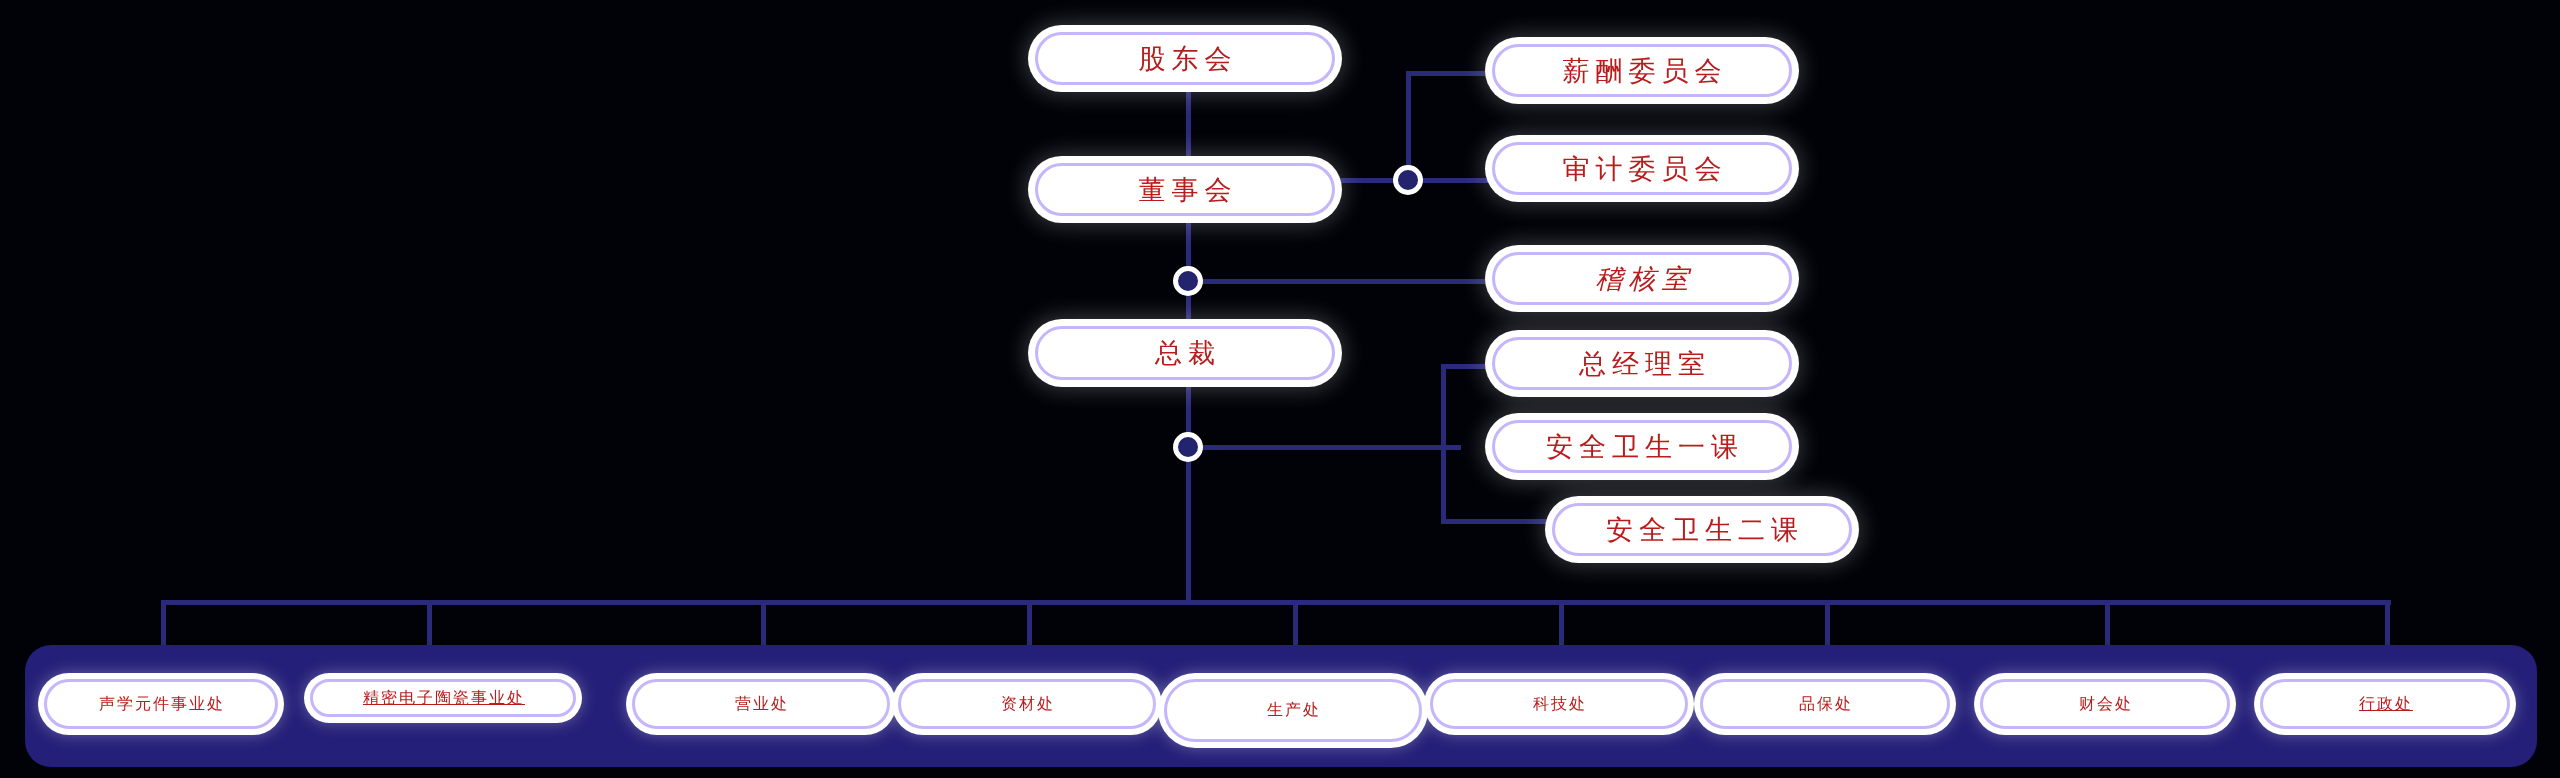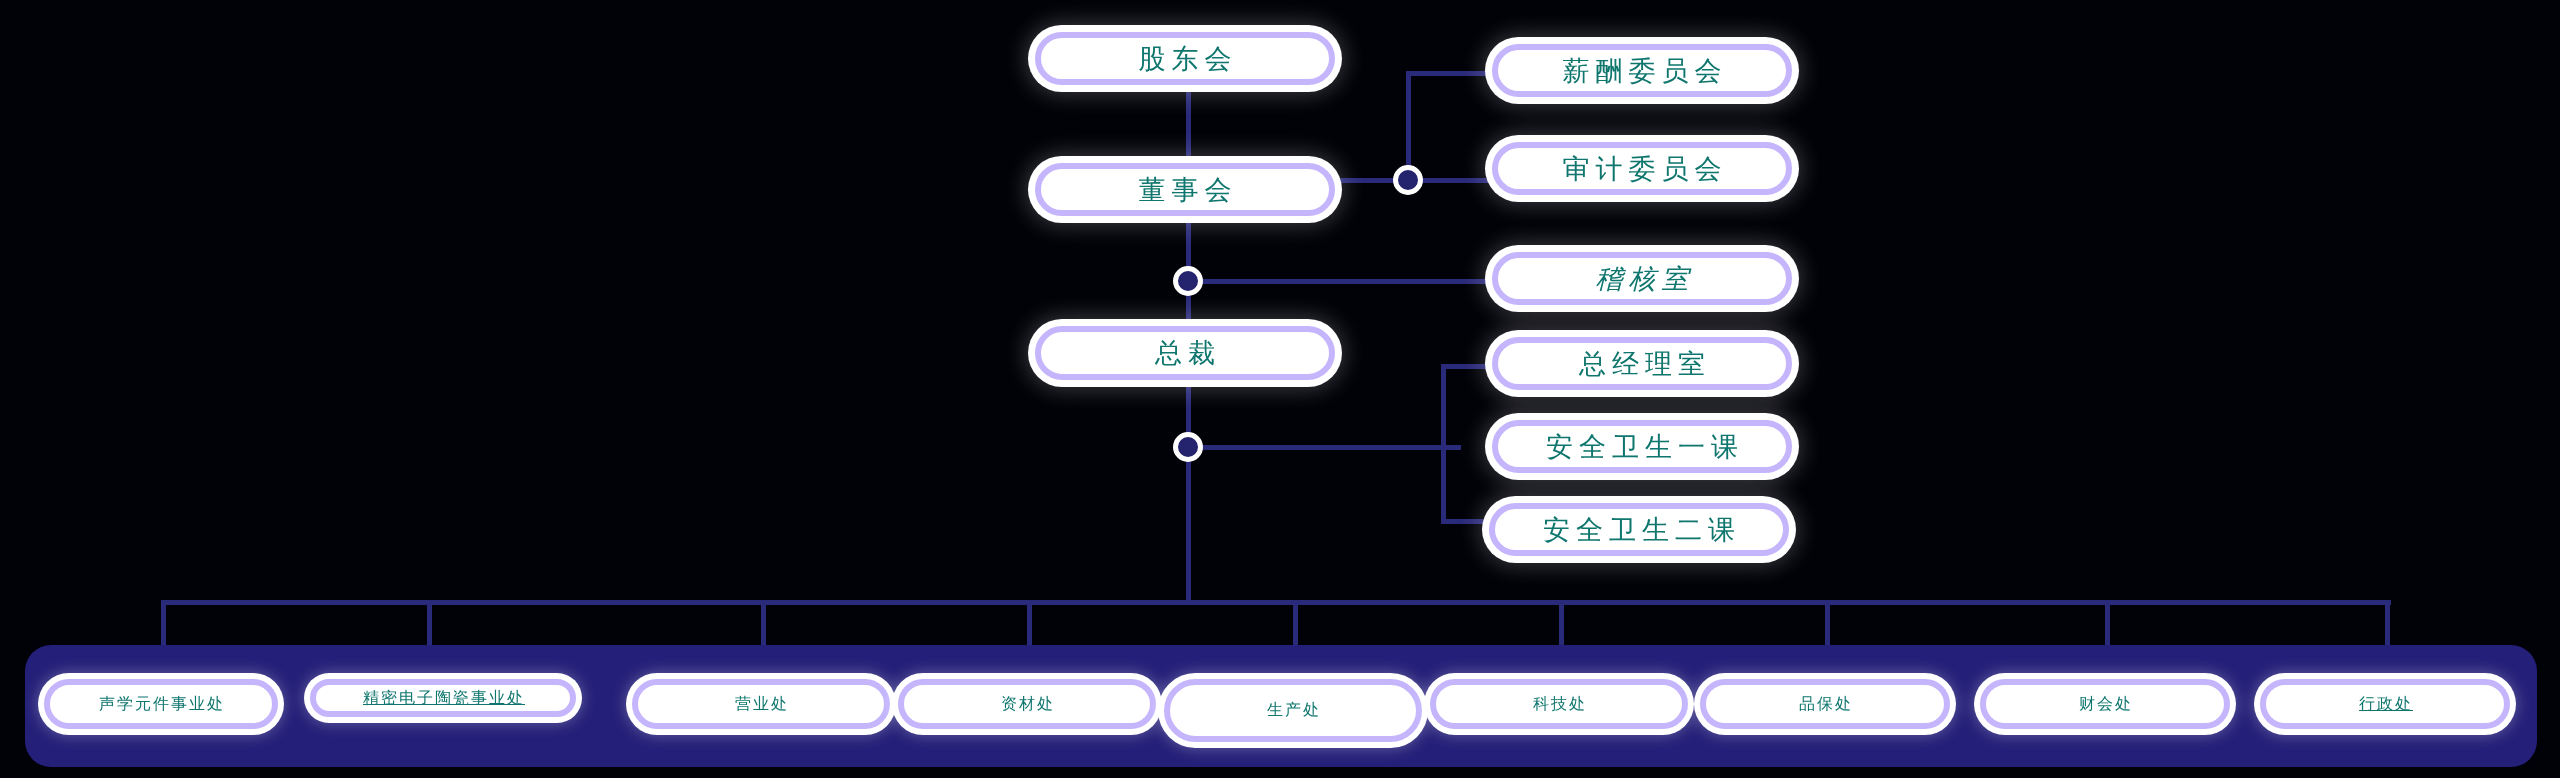--- a/index.html
+++ b/index.html
@@ -43,26 +43,26 @@
     background:#241f78;
     border-radius:26px;
     z-index:3;
   }
 
   
   .node{
     position:absolute;
     box-sizing:border-box;
     background:#ffffff;
-    border:6px solid #c4b5fd;
+    border:3px solid #c4b5fd;
     border-radius:999px;
     display:flex;
     align-items:center;
     justify-content:center;
-    color:#0f766e;
+    color:#b91c1c;
     font-size:27px;
     letter-spacing:6px;
     text-indent:6px;
     white-space:nowrap;
     z-index:8;
     box-shadow:0 0 0 7px #ffffff, 0 0 22px 10px rgba(255,255,255,0.22);
   }
   .node.dept{
     font-size:16px;
     letter-spacing:2px;
@@ -140,21 +140,21 @@
   </div>
 
   <div class="node" style="left:1492px;top:337px;width:300px;height:53px;">
     <span>总经理室</span>
   </div>
 
   <div class="node" style="left:1492px;top:420px;width:300px;height:53px;">
     <span>安全卫生一课</span>
   </div>
 
-  <div class="node" style="left:1489px;top:503px;width:300px;height:53px;">
+  <div class="node" style="left:1552px;top:503px;width:300px;height:53px;">
     <span>安全卫生二课</span>
   </div>
 
   <div class="node dept" style="left:44px;top:679px;width:234px;height:50px;">
     <span>声学元件事业处</span>
   </div>
 
   <div class="node dept" style="left:310px;top:679px;width:266px;height:38px;text-decoration:underline;">
     <span>精密电子陶瓷事业处</span>
   </div>

